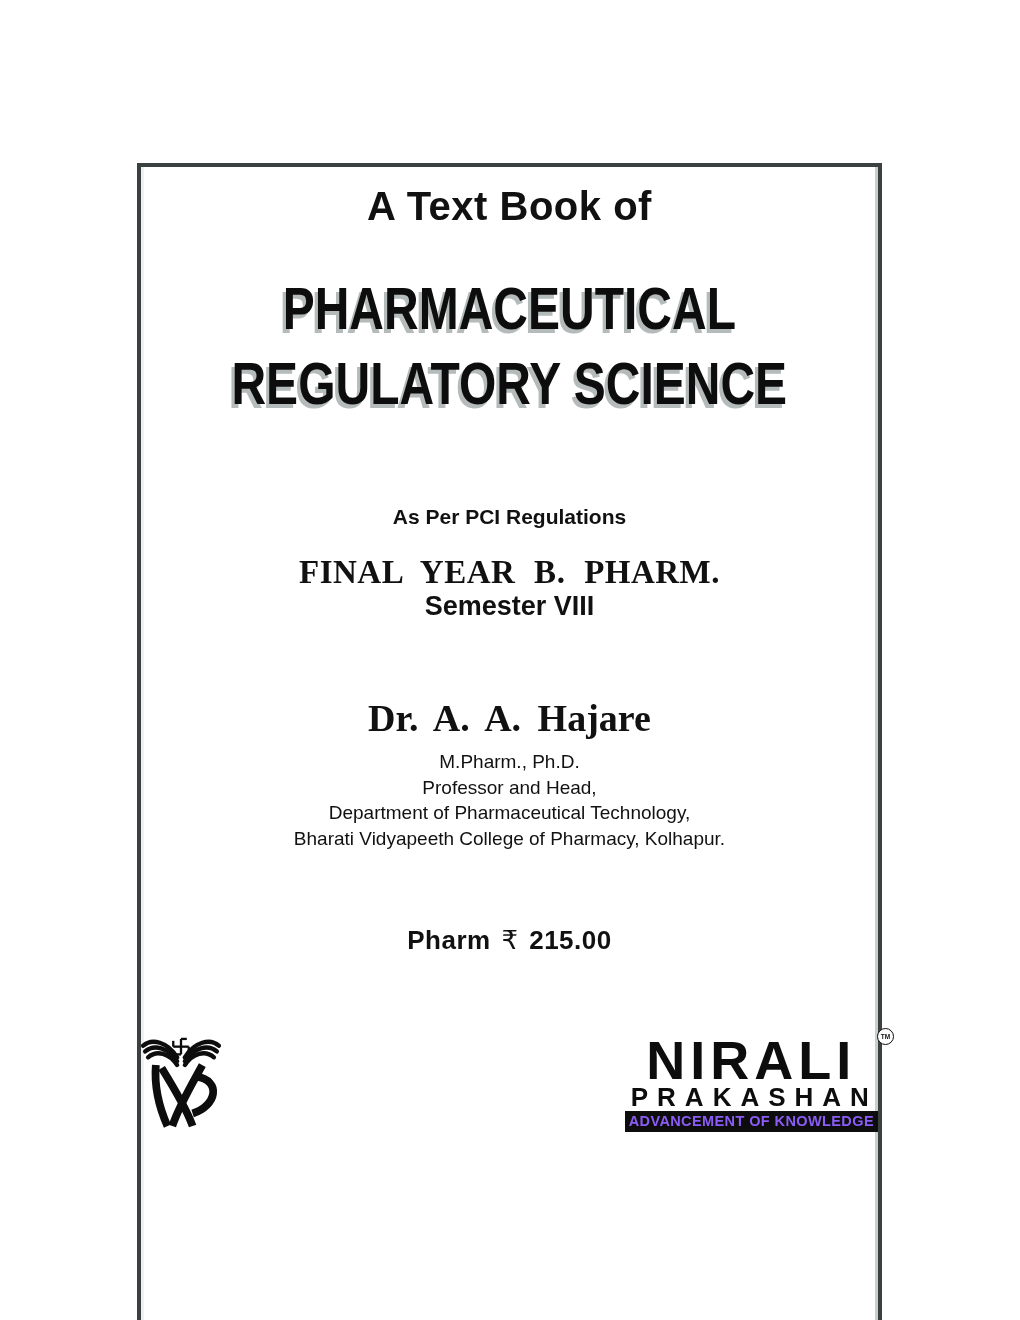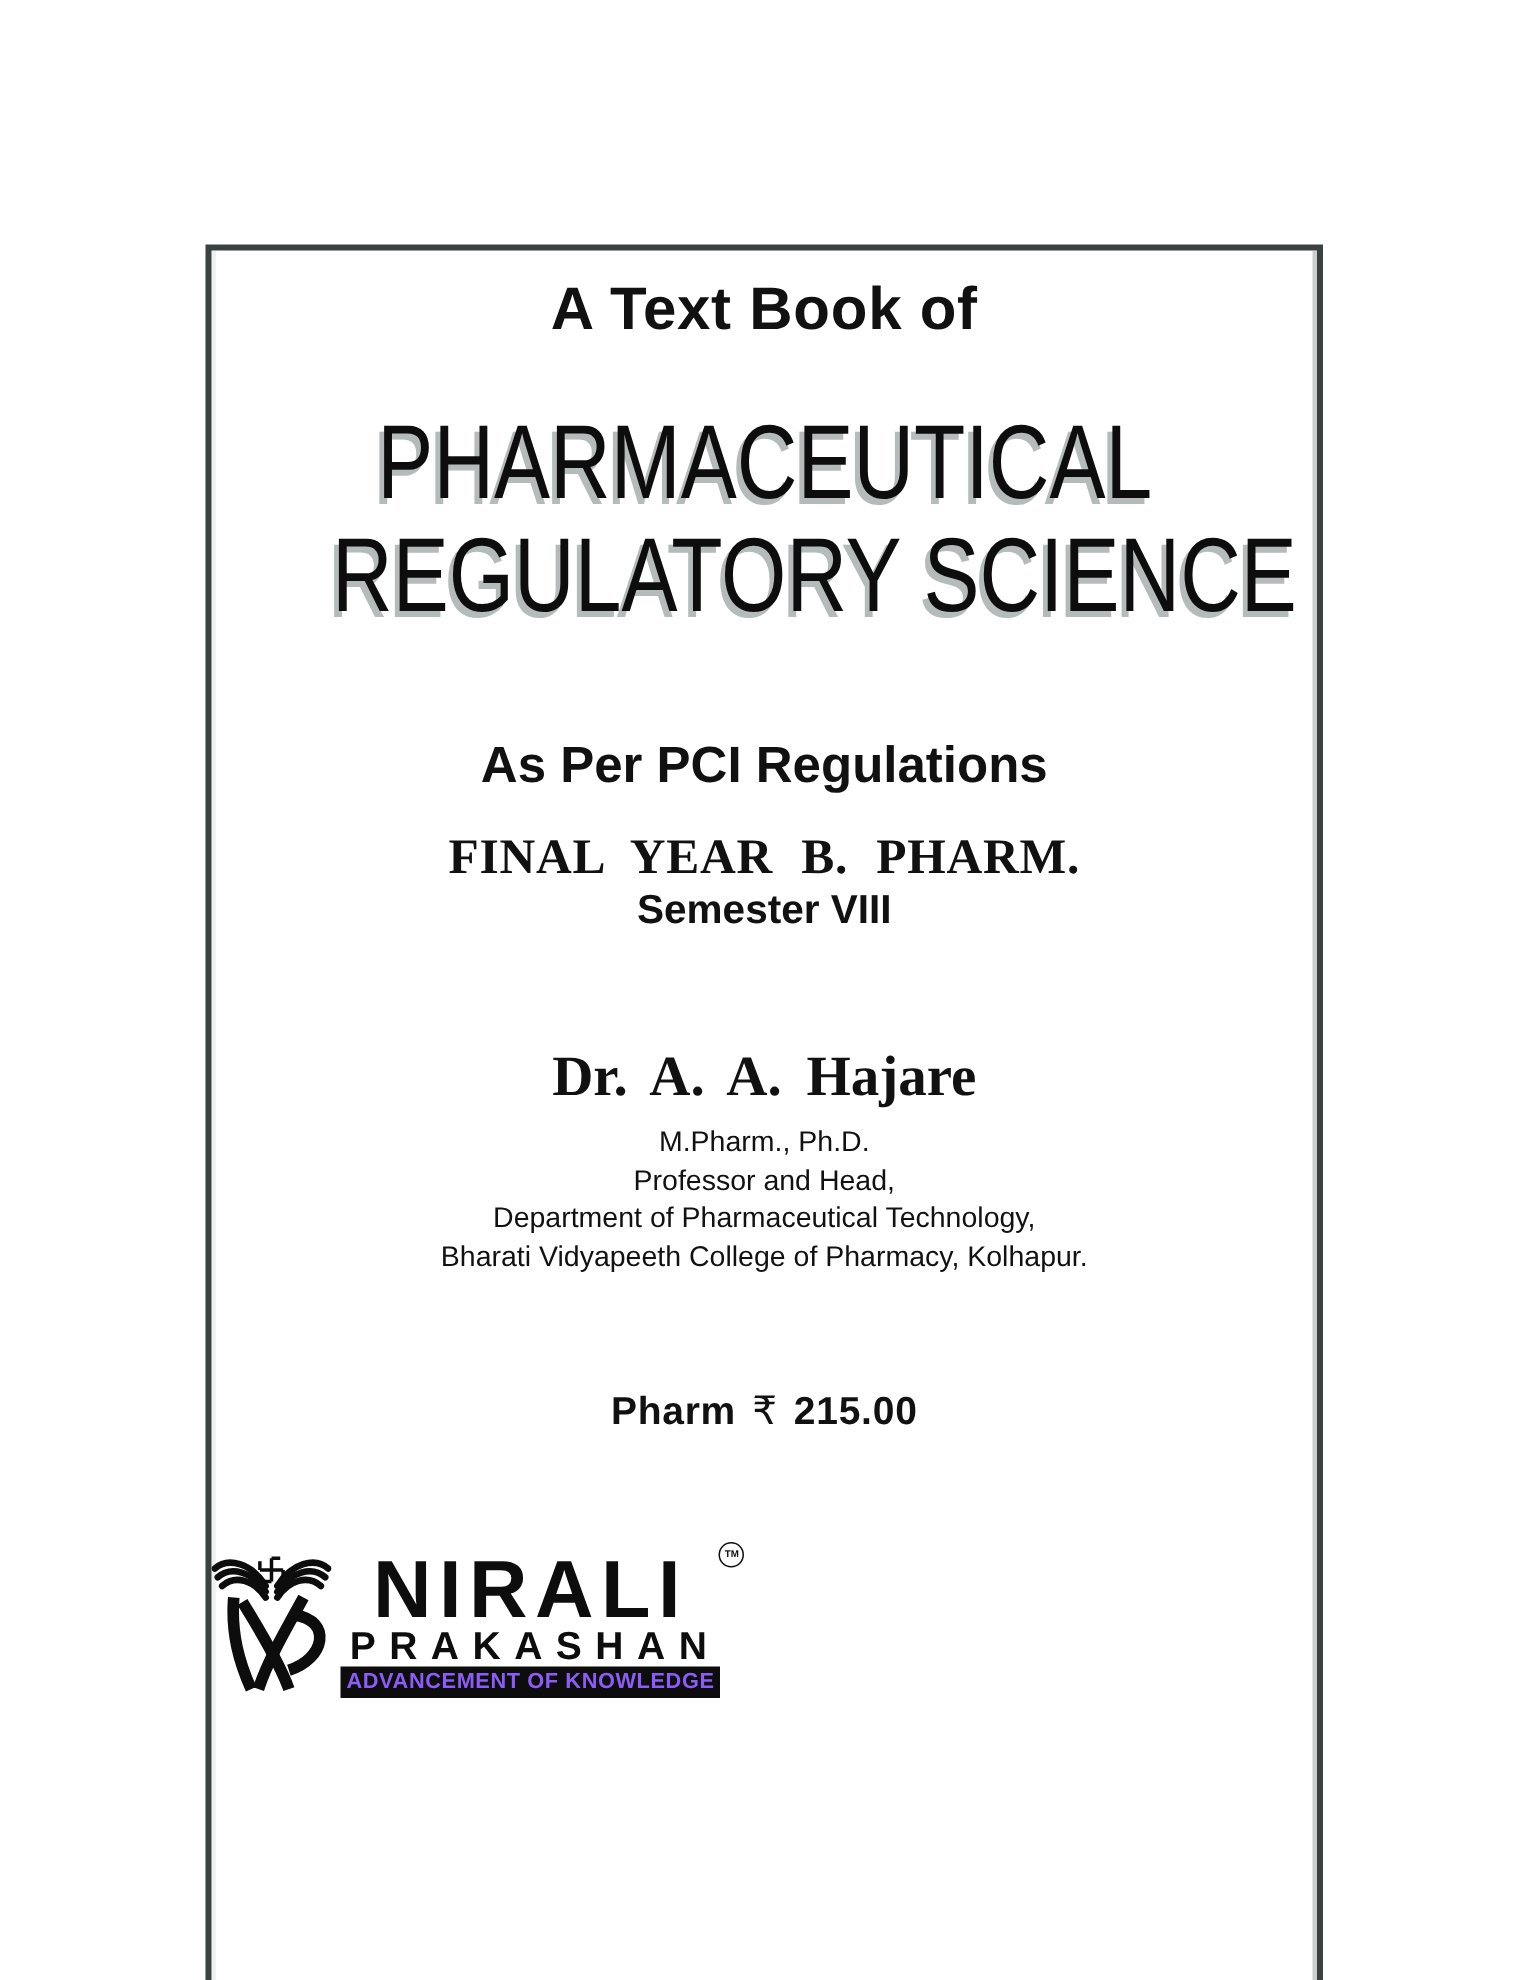--- a/index.html
+++ b/index.html
@@ -29,35 +29,35 @@
   .tagline {
     top: 17px;
     font-size: 40px;
     font-weight: bold;
     letter-spacing: 0.5px;
   }
 
   .book-title {
     top: 104px;
     line-height: 75px;
-    font-size: 70px;
-    font-weight: normal;
+    font-size: 60px;
+    font-weight: bold;
   }
   .title-line {
     display: inline-block;
     transform: scaleX(0.8);
     transform-origin: 50% 50%;
     letter-spacing: 0px;
     text-shadow: -4px 4px 0 #b5bbbb;
     color: #0d0d0d;
   }
 
   .regulation-note {
-    top: 324px;
-    font-size: 34px;
+    top: 338px;
+    font-size: 21px;
     font-weight: bold;
   }
 
   .course-name {
     top: 387px;
     font-family: "Liberation Serif", serif;
     font-size: 33px;
     font-weight: bold;
     word-spacing: 10px;
     letter-spacing: 0.5px;
@@ -97,21 +97,21 @@
     font-weight: normal;
     padding: 0 3px;
   }
 
   
   .publisher-logo {
     position: absolute;
     top: 869px;
     left: 0; width: 100%;
     display: flex;
-    justify-content: flex-start;
+    justify-content: space-between;
     align-items: flex-start;
   }
   .monogram {
     width: 80px; height: 92px;
     margin-right: 6px;
     flex: 0 0 auto;
   }
   .logo-text {
     position: relative;
     display: flex;

